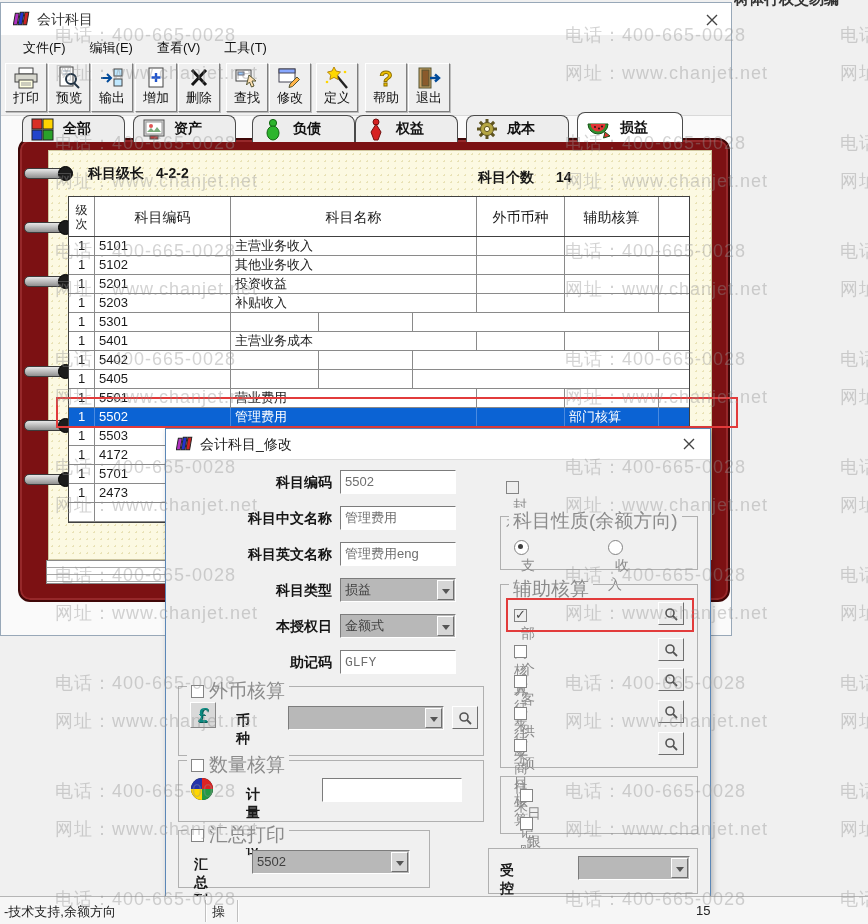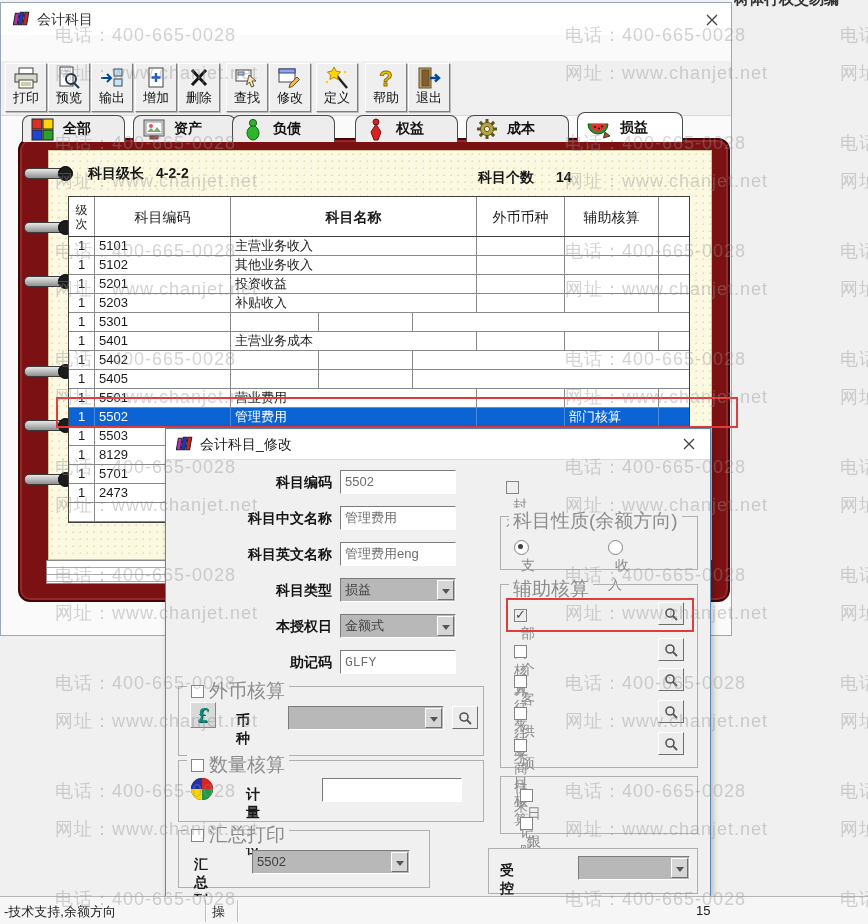--- a/index.html
+++ b/index.html
@@ -117,20 +117,26 @@
             </g>
           </svg>
       </span>
       <span class="ttxt">会计科目</span>
       <span class="closebtn" style="right:2px;">
         <svg width="12" height="12" viewBox="0 0 12 12">
             <path d="M1 1 L11 11 M11 1 L1 11" stroke="#444" stroke-width="1.4"></path>
           </svg>
       </span>
     </div>
+    <div class="menubar">
+      <span class="mitem">文件(F)</span>
+      <span class="mitem">编辑(E)</span>
+      <span class="mitem">查看(V)</span>
+      <span class="mitem">工具(T)</span>
+    </div>
     <div class="toolbar" id="toolbar">
         <div class="tbtn" style="left: 4px;">
           <span class="ticon">
             <svg width="26" height="24" viewBox="0 0 26 24">
               <rect x="6" y="2" width="14" height="6" fill="#fff" stroke="#444"></rect>
               <rect x="2" y="8" width="22" height="8" fill="#d8d8cf" stroke="#444"></rect>
               <rect x="6" y="14" width="14" height="8" fill="#ffffe0" stroke="#444"></rect>
               <line x1="8" y1="17" x2="18" y2="17" stroke="#999"></line>
               <line x1="8" y1="19" x2="18" y2="19" stroke="#999"></line>
             </svg>
@@ -247,21 +253,21 @@
           <svg width="24" height="24" viewBox="0 0 24 24">
             <rect x="2" y="3" width="20" height="16" fill="#d8d8d8" stroke="#555"></rect>
             <rect x="4" y="5" width="16" height="12" fill="#fff" stroke="#999"></rect>
             <circle cx="9" cy="9" r="2" fill="#e05555"></circle>
             <path d="M5 15 l4 -4 3 3 3 -4 4 5 z" fill="#7aa87a"></path>
             <rect x="8" y="19" width="8" height="3" fill="#c04040" stroke="#555"></rect>
           </svg>
         </span>
         <span class="tablabel">资产</span>
       </div>
-      <div class="tab" style="left: 232px; top: 115px; width: 103px; height: 27px; text-align: center;">
+      <div class="tab" style="left: 252px; top: 115px; width: 103px; height: 27px; text-align: center;">
         <span class="tabicon">
           <svg width="24" height="24" viewBox="0 0 24 24">
             <circle cx="12" cy="6" r="3.6" fill="#2db52d" stroke="#116611"></circle>
             <ellipse cx="12" cy="16" rx="6" ry="7" fill="#2db52d" stroke="#116611"></ellipse>
           </svg>
         </span>
         <span class="tablabel">负债</span>
       </div>
       <div class="tab" style="left: 355px; top: 115px; width: 103px; height: 27px;">
         <span class="tabicon">
@@ -320,21 +326,21 @@
   <div class="pglabel" style="left:556px;top:169px;">14</div>
 
   <div id="tbl">
       <div class="trow thead">
         <div class="tcell" style="width: 26px; text-align: center; font-size: 12px;">
           <span>级<br>次</span>
         </div>
         <div class="tcell" style="width: 136px; text-align: center;">
           <span>科目编码</span>
         </div>
-        <div class="tcell" style="width: 246px; text-align: center; font-weight: bold;">
+        <div class="tcell" style="width: 246px; text-align: center;">
           <span>科目名称</span>
         </div>
         <div class="tcell" style="width: 88px; text-align: center;">
           <span>外币币种</span>
         </div>
         <div class="tcell" style="width: 94px; text-align: center;">
           <span>辅助核算</span>
         </div>
         <div class="tcell" style="width: 30px; text-align: center;">
           <span></span>
@@ -420,21 +426,21 @@
       <div class="trow">
         <div class="tcell" style="width: 26px; text-align: center;">1</div>
         <div class="tcell" style="width: 136px;">5503</div>
         <div class="tcell" style="width: 246px;">财务费用</div>
         <div class="tcell" style="width: 88px;"></div>
         <div class="tcell" style="width: 94px;"></div>
         <div class="tcell" style="width: 30px;"></div>
       </div>
       <div class="trow">
         <div class="tcell" style="width: 26px; text-align: center;">1</div>
-        <div class="tcell" style="width: 136px;">8129</div>
+        <div class="tcell" style="width: 136px;">4172</div>
         <div class="tcell" style="width: 246px;"></div>
         <div class="tcell" style="width: 88px;"></div>
         <div class="tcell" style="width: 94px;"></div>
         <div class="tcell" style="width: 30px;"></div>
       </div>
       <div class="trow">
         <div class="tcell" style="width: 26px; text-align: center;">1</div>
         <div class="tcell" style="width: 136px;">5701</div>
         <div class="tcell" style="width: 246px;"></div>
         <div class="tcell" style="width: 88px;"></div>

